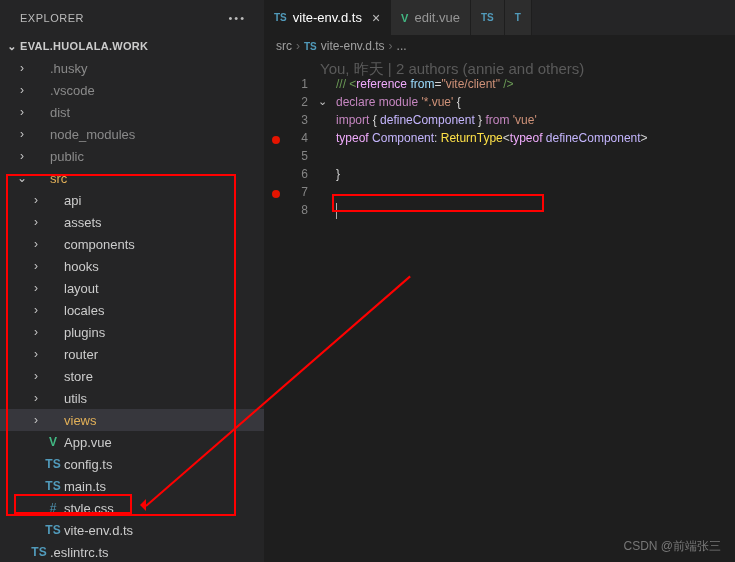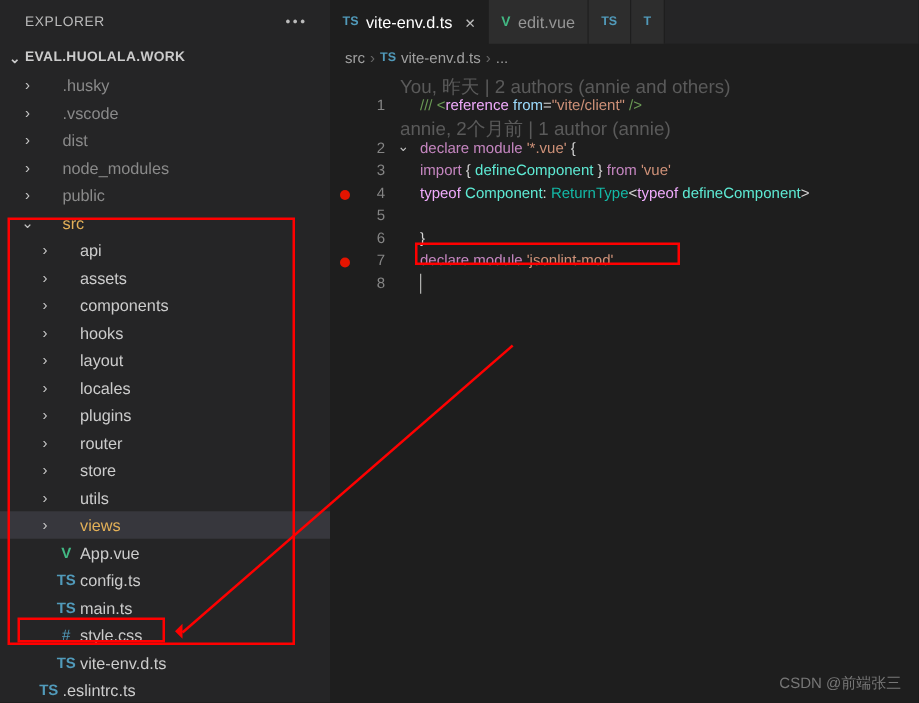--- a/index.html
+++ b/index.html
@@ -40,22 +40,22 @@
 .lnno { width:28px; text-align:right; padding-right:10px; color:#858585; }
 .fold { width:18px; text-align:left; color:#c5c5c5; font-size:11px; }
 .txt { flex:1; }
 .blame { color:#5a5a5a; font-style:normal; font-size:15px; padding-left:56px; height:16px; display:flex; align-items:center; }
 
 .c-comment { color:#6a9955; }
 .c-attr { color:#9cdcfe; }
 .c-kw { color:#c586c0; }
 .c-blue { color:#f0abfc; }
 .c-str { color:#ce9178; }
-.c-type { color:#14b8a6; }
-.c-var { color:#5eead4; }
+.c-type { color:#fde047; }
+.c-var { color:#c4b5fd; }
 .c-punc { color:#d4d4d4; }
 .c-white { color:#d4d4d4; }
 
 
 .box { position:absolute; border:2px solid red; pointer-events:none; }
 .arrow-line { position:absolute; background:red; height:2px; transform-origin:left center; pointer-events:none; }
 .arrow-head { position:absolute; width:0; height:0; border:6px solid transparent; border-right-color:red; pointer-events:none; }
 
 .watermark { position:absolute; right:14px; bottom:7px; color:#777; font-size:12px; pointer-events:none; }
 </style>
@@ -256,21 +256,20 @@
     </div>
     <div class="code-wrap">
       <div id="code-col" style="flex:1">
         <div class="blame">You, 昨天 | 2 authors (annie and others)</div>
         <div class="ln">
             <div class="bp"></div>
             <div class="lnno">1</div>
             <div class="fold"></div>
             <div class="txt"><span class="c-comment">/// &lt;</span><span class="c-blue">reference</span><span class="c-attr"> from</span><span class="c-white">=</span><span class="c-str">"vite/client"</span><span class="c-comment"> /&gt;</span></div>
           </div>
-        <div class="blame">annie, 2个月前 | 1 author (annie)</div>
         <div class="ln">
             <div class="bp"></div>
             <div class="lnno">2</div>
             <div class="fold">⌄</div>
             <div class="txt"><span class="c-kw">declare</span><span class="c-kw"> module</span><span class="c-str"> '*.vue'</span><span class="c-punc"> {</span></div>
           </div>
         <div class="ln">
             <div class="bp"></div>
             <div class="lnno">3</div>
             <div class="fold"></div>
@@ -290,21 +289,20 @@
         <div class="ln">
             <div class="bp"></div>
             <div class="lnno">6</div>
             <div class="fold"></div>
             <div class="txt"><span class="c-punc">}</span></div>
           </div>
         <div class="ln">
             <div class="bp on"></div>
             <div class="lnno">7</div>
             <div class="fold"></div>
-            <div class="txt"><span class="c-kw">declare</span><span class="c-kw"> module</span><span class="c-str"> 'jsonlint-mod'</span></div>
           </div>
         <div class="ln">
             <div class="bp"></div>
             <div class="lnno">8</div>
             <div class="fold"></div>
             <div class="txt"><span style="border-left:1px solid #aeafad;display:inline-block;height:16px;"></span></div>
           </div>
       </div>
     </div>
   </div>

